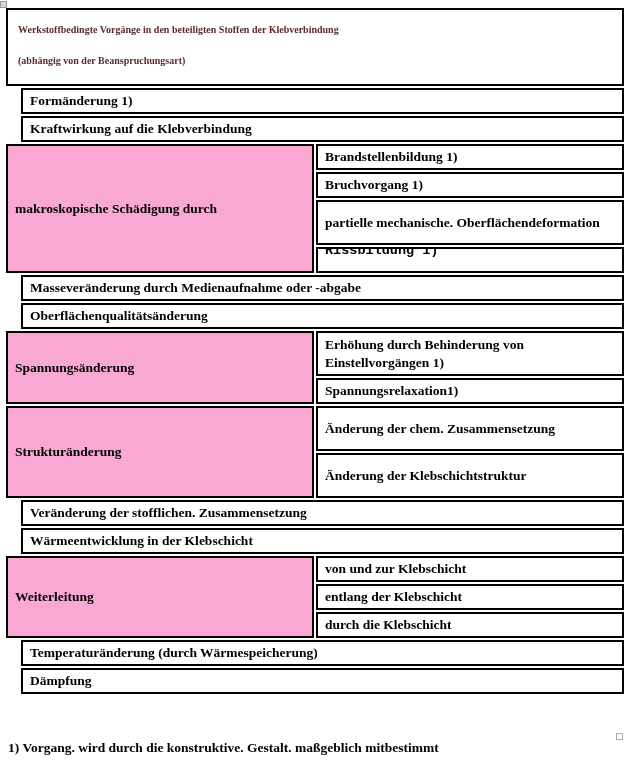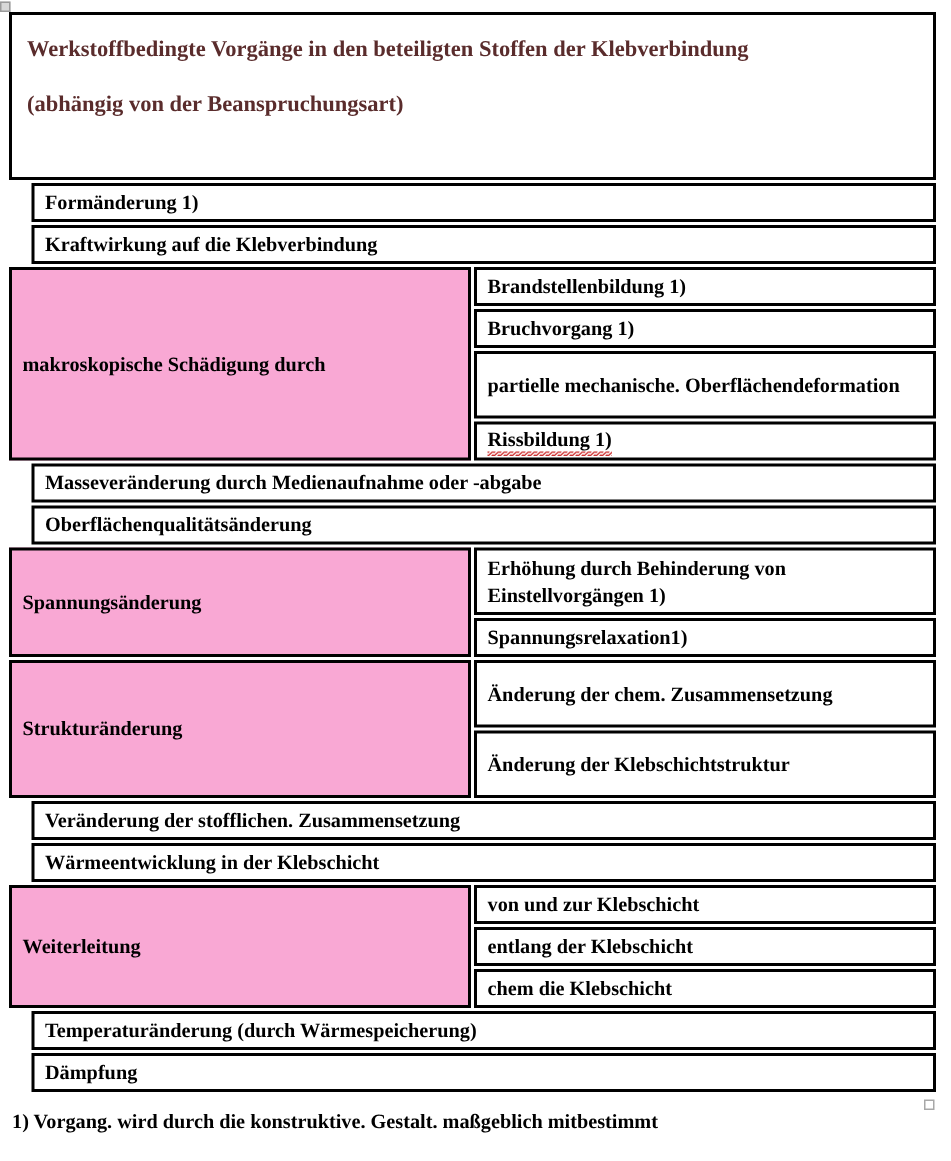--- a/index.html
+++ b/index.html
@@ -69,22 +69,22 @@
   
   .cell.full {
     width: 618px;
     margin-left: 15px;
   }
 
   
   .cell.header {
     width: 618px;
     color: #5a2c2c;
-    font-size: 15px;
-    height: 112px;
+    font-size: 10px;
+    height: 78px;
     display: block;
     padding: 14px 8px 8px 10px;
   }
   .cell.header .hline {
     display: block;
     white-space: nowrap;
   }
   .cell.header .hline.first { margin-bottom: 18px; }
 
   
@@ -125,21 +125,22 @@
   
   .squiggle {
     background-image:
       repeating-linear-gradient(
         135deg,
         #cc2a2a 0px, #cc2a2a 1px,
         transparent 1px, transparent 2px);
     background-repeat: repeat-x;
     background-size: 4px 3px;
     background-position: left bottom;
-    padding-bottom: 2px;
+    padding-bottom: 18px;
+    font-family: Liberation Mono, monospace;
   }
 
   .footnote {
     position: absolute;
     left: 8px;
     top: 740px;
     font-size: 13.5px;
     font-weight: bold;
     color: #000000;
     white-space: nowrap;
@@ -214,21 +215,21 @@
 
     <div class="trow">
       <div class="cell full h-std">Wärmeentwicklung in der Klebschicht</div>
     </div>
 
     <div class="group">
       <div class="left">Weiterleitung</div>
       <div class="right">
         <div class="cell h-std">von und zur Klebschicht</div>
         <div class="cell h-std">entlang der Klebschicht</div>
-        <div class="cell h-std">chem die Klebschicht</div>
+        <div class="cell h-std">durch die Klebschicht</div>
       </div>
     </div>
 
     <div class="trow">
       <div class="cell full h-std">Temperaturänderung (durch Wärmespeicherung)</div>
     </div>
 
     <div class="trow">
       <div class="cell full h-std">Dämpfung</div>
     </div>

